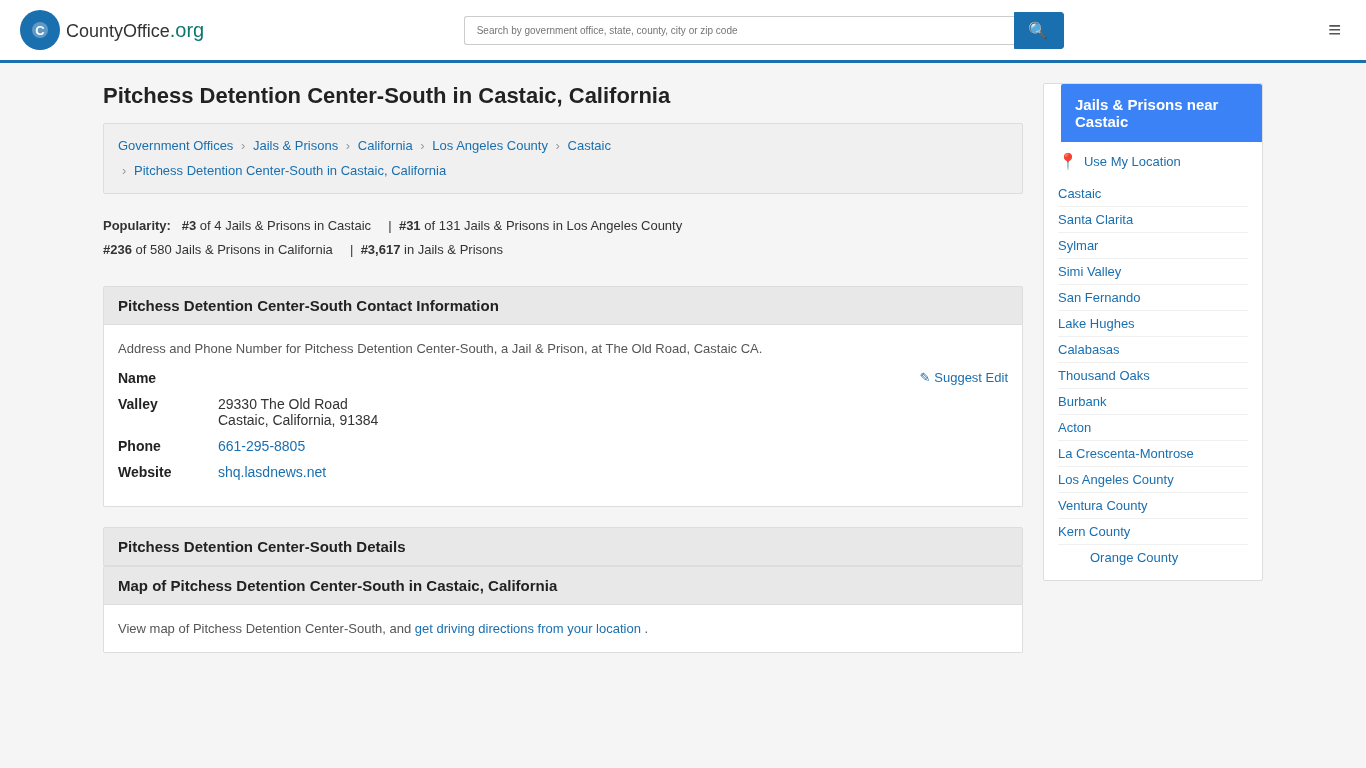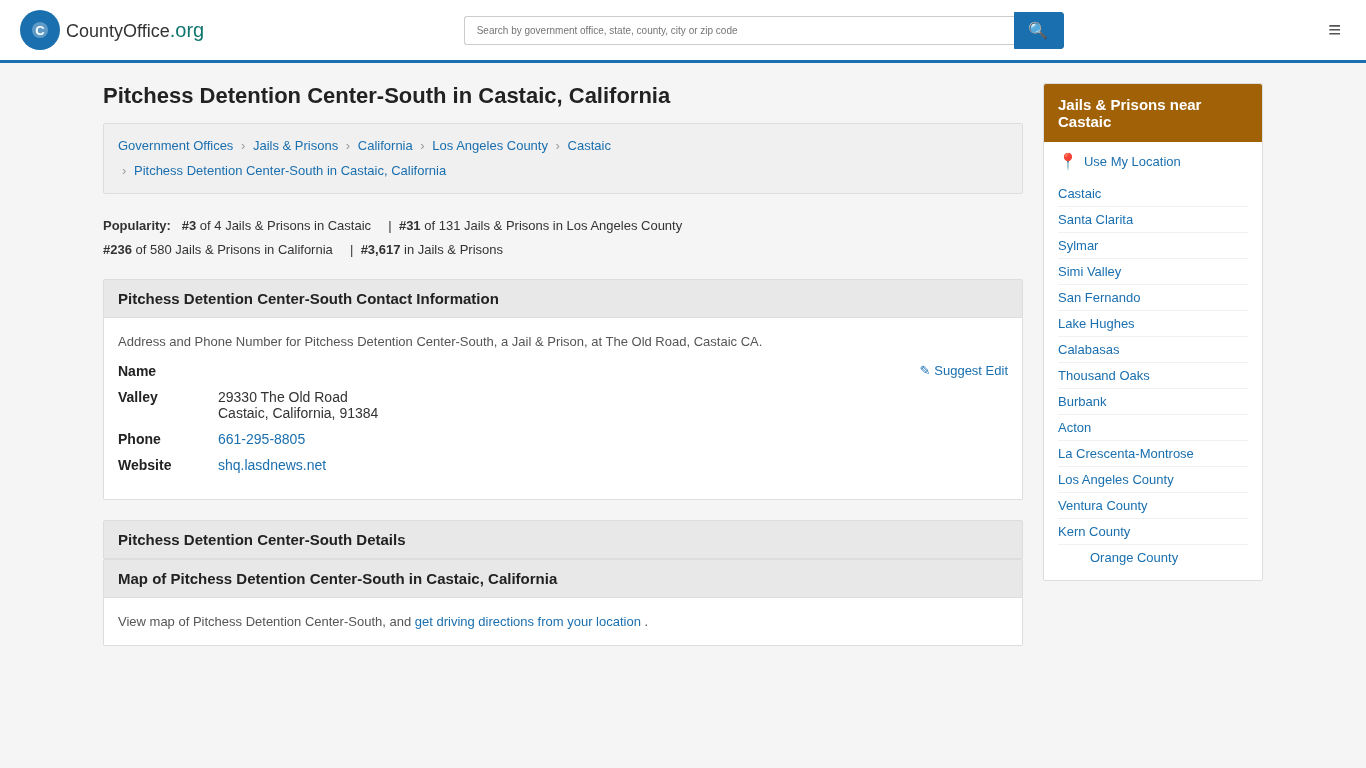--- a/index.html
+++ b/index.html
@@ -100,21 +100,21 @@
     }
     .breadcrumb a {
       color: #1a6faf;
       text-decoration: none;
     }
     .breadcrumb .sep { margin: 0 4px; color: #999; }
 
     
     .popularity {
       font-size: 13px;
-      margin-bottom: 18px;
+      margin-bottom: 25px;
       line-height: 1.8;
     }
     .popularity strong { font-weight: bold; }
     .pop-item { margin-right: 10px; }
 
     
     .section-header {
       background: #e8e8e8;
       border: 1px solid #ddd;
       padding: 10px 14px;
@@ -204,26 +204,27 @@
       text-decoration: none;
     }
 
     
     .sidebar-box {
       background: #fff;
       border: 1px solid #ddd;
       border-radius: 2px;
     }
     .sidebar-title {
-      background: #a16207;
+      background: #3b82f6;
       color: #fff;
       padding: 12px 14px;
       font-size: 15px;
       font-weight: bold;
       border-radius: 2px 2px 0 0;
+      margin-left: 17px;
     }
     .sidebar-body {
       padding: 10px 14px;
     }
     .sidebar-use-location {
       display: flex;
       align-items: center;
       gap: 6px;
       color: #1a6faf;
       font-size: 13px;

